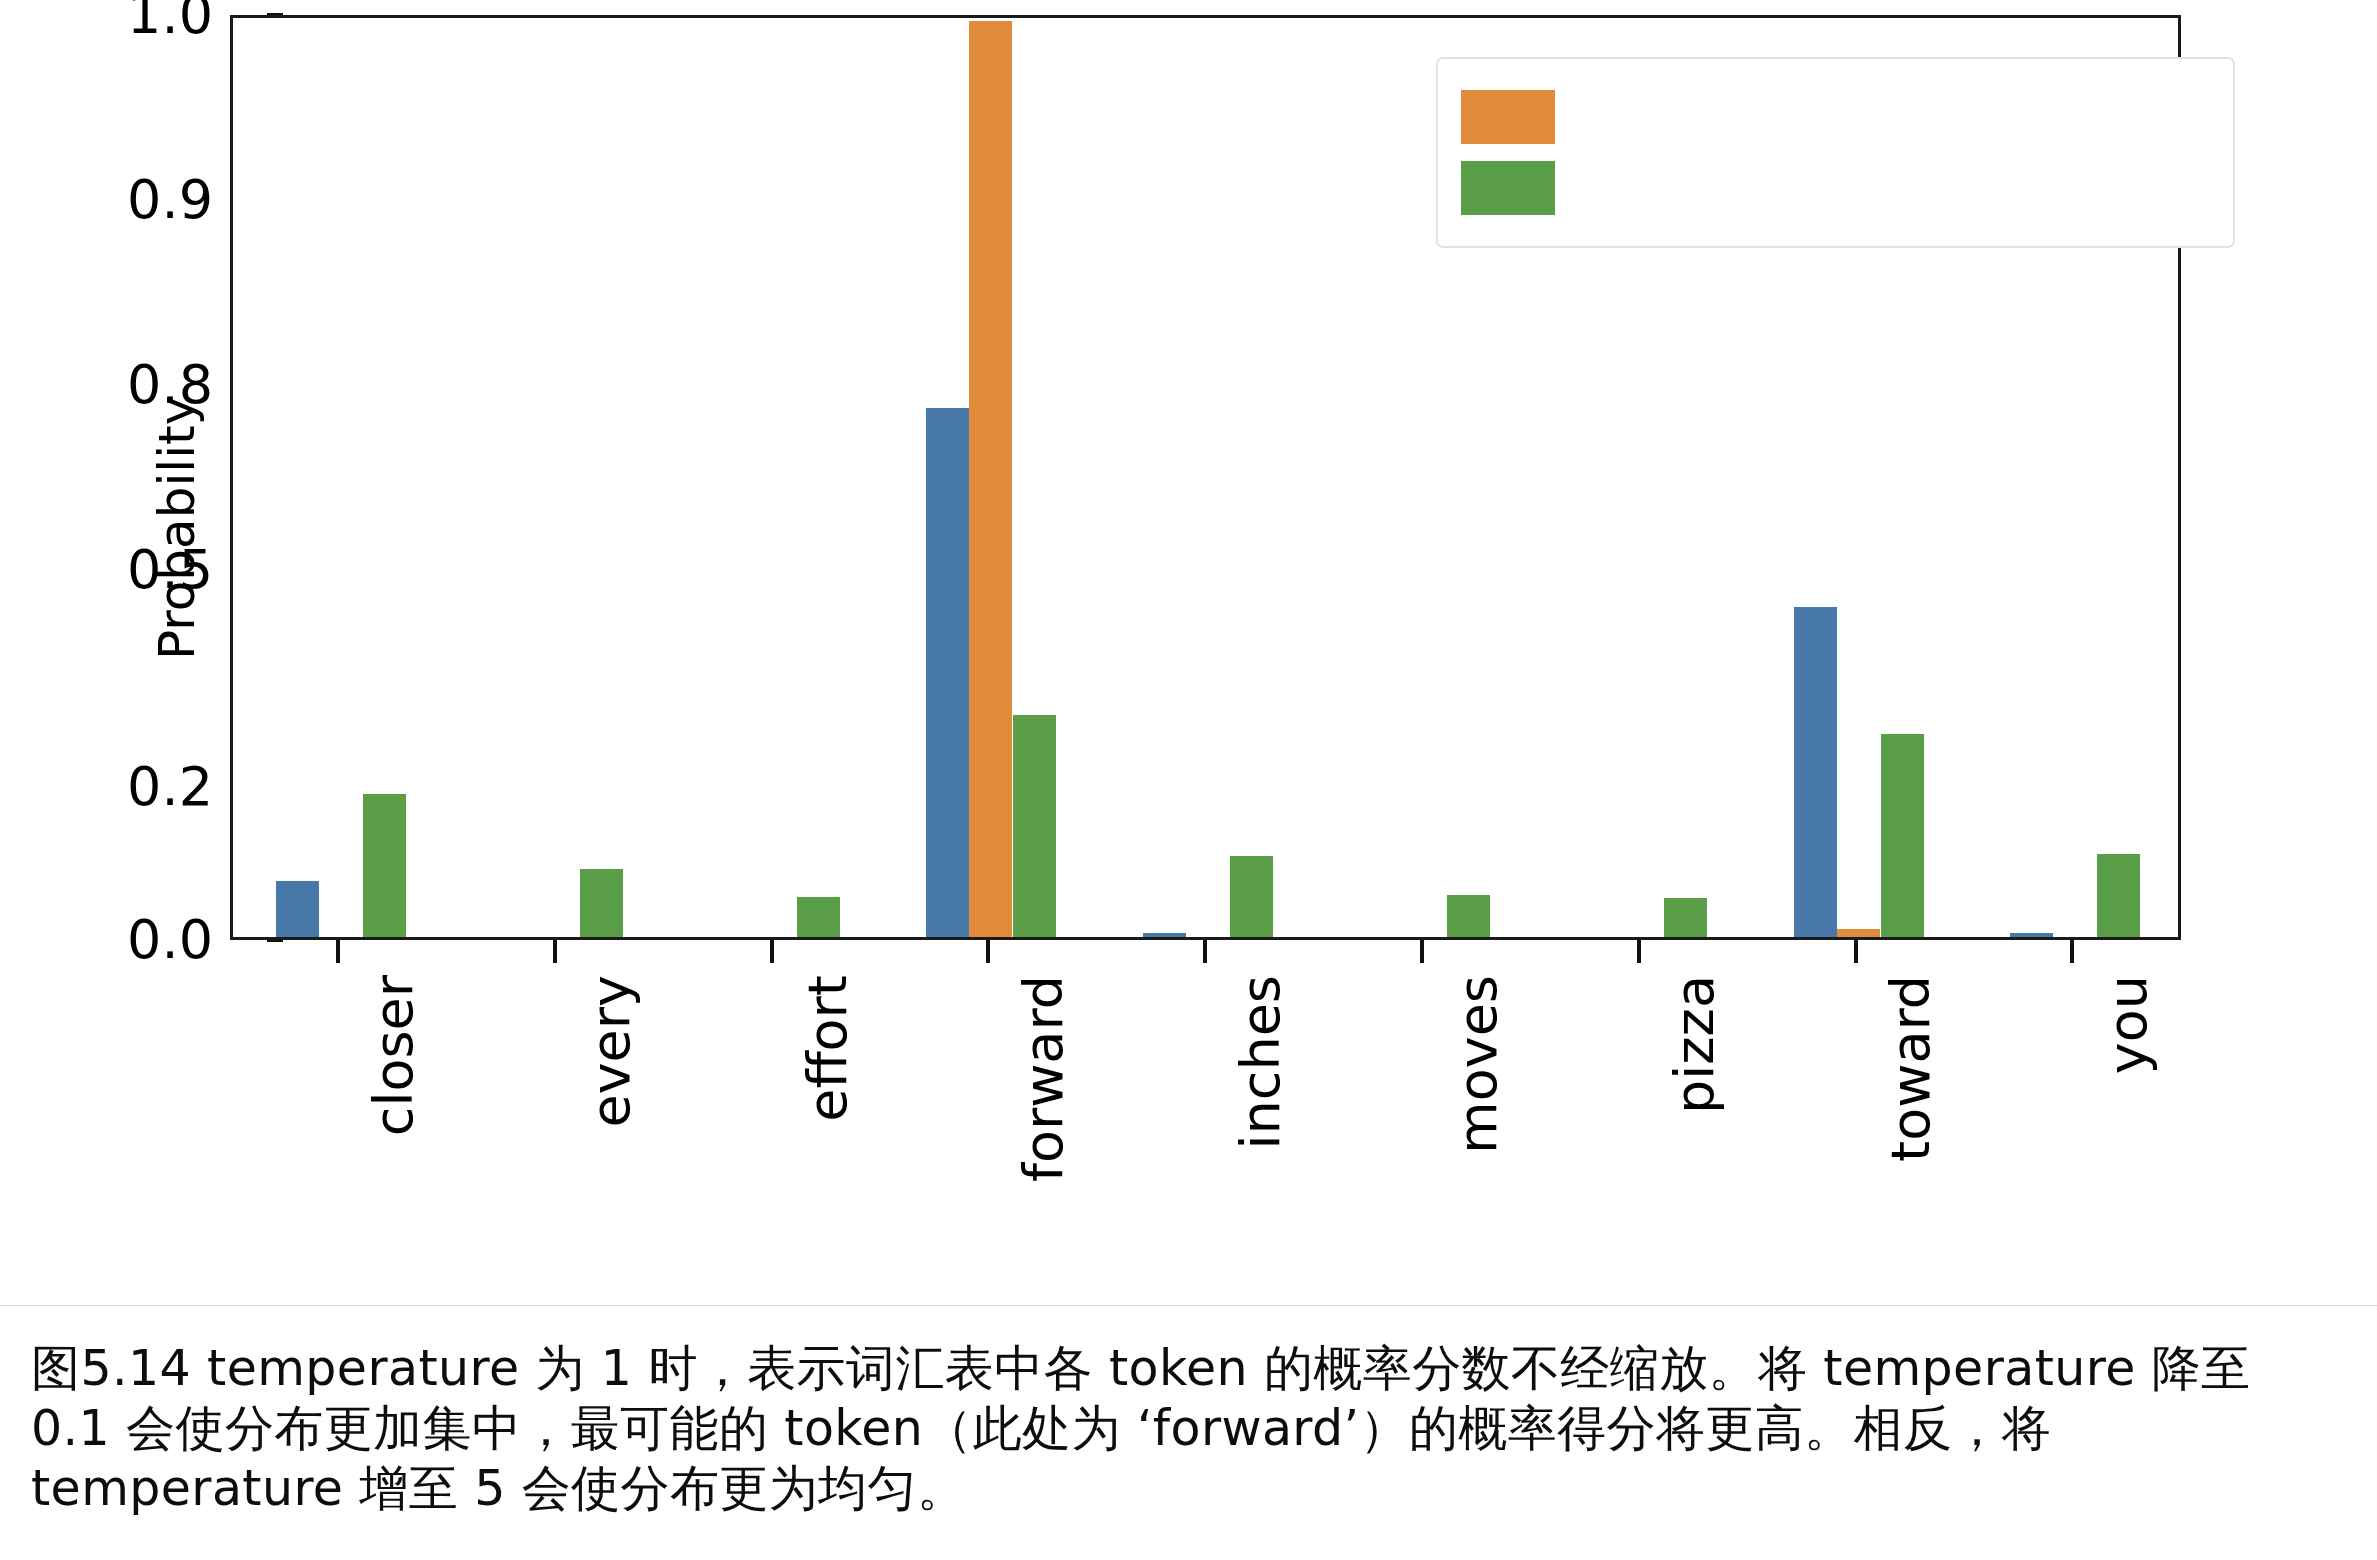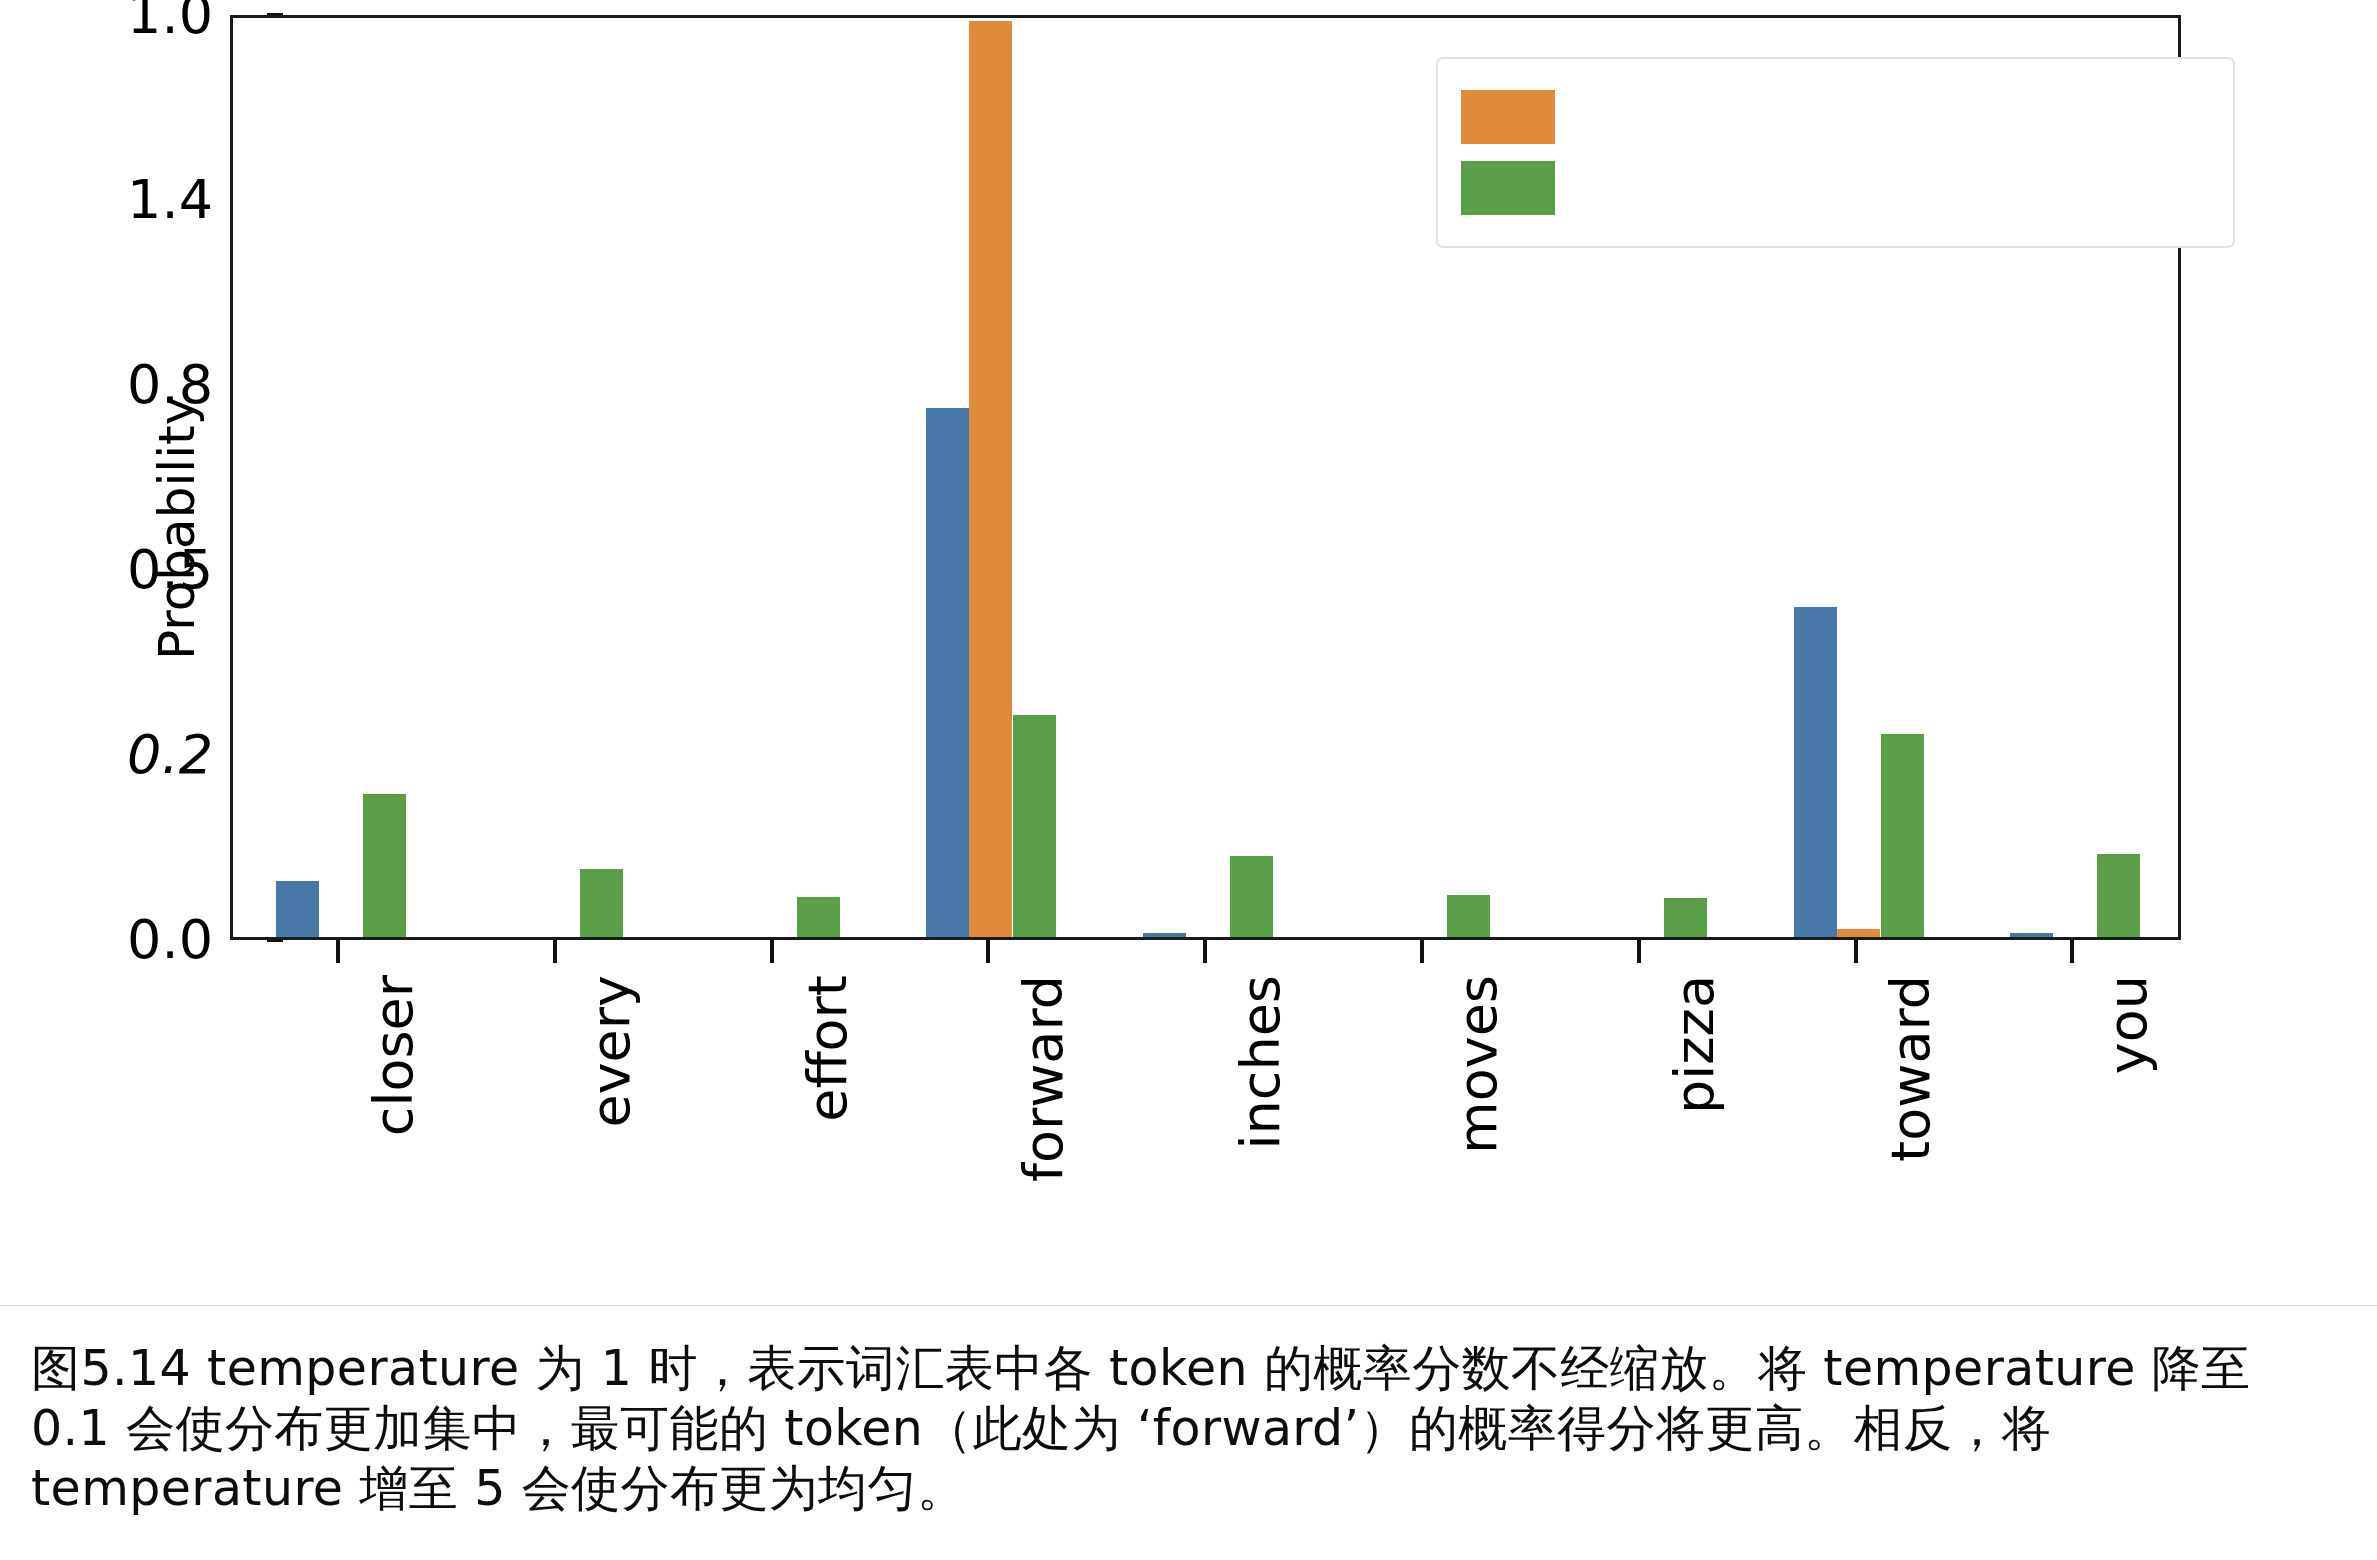--- a/index.html
+++ b/index.html
@@ -187,27 +187,27 @@
 </head>
 <body>
 
 <div id="figure">
 
   <div id="ylabel">Probability</div>
 
   <div id="yticks">
       <div class="ytick" style="top: 913px;">0.0</div>
       <div class="ytickmark" style="top: 938px;"></div>
-      <div class="ytick" style="top: 728px; font-style: italic;">0.2</div>
+      <div class="ytick" style="top: 760px;">0.2</div>
       <div class="ytickmark" style="top: 753px;"></div>
       <div class="ytick" style="top: 543px;">0.5</div>
       <div class="ytickmark" style="top: 568px;"></div>
       <div class="ytick" style="top: 358px;">0.8</div>
       <div class="ytickmark" style="top: 383px;"></div>
-      <div class="ytick" style="top: 173px;">1.4</div>
+      <div class="ytick" style="top: 173px;">0.9</div>
       <div class="ytickmark" style="top: 198px;"></div>
       <div class="ytick" style="top: -12px;">1.0</div>
       <div class="ytickmark" style="top: 13px;"></div>
     </div>
 
   <div id="plot">
     <div id="bars">
         <div class="group" style="left: 43px; width: 130px;">
           <div class="bar" style="left: 0px; width: 43px; height: 56px; background: rgb(72, 120, 168);"></div>
           <div class="bar" style="left: 43px; width: 43px; height: 0px; background: rgb(224, 138, 60);"></div>

